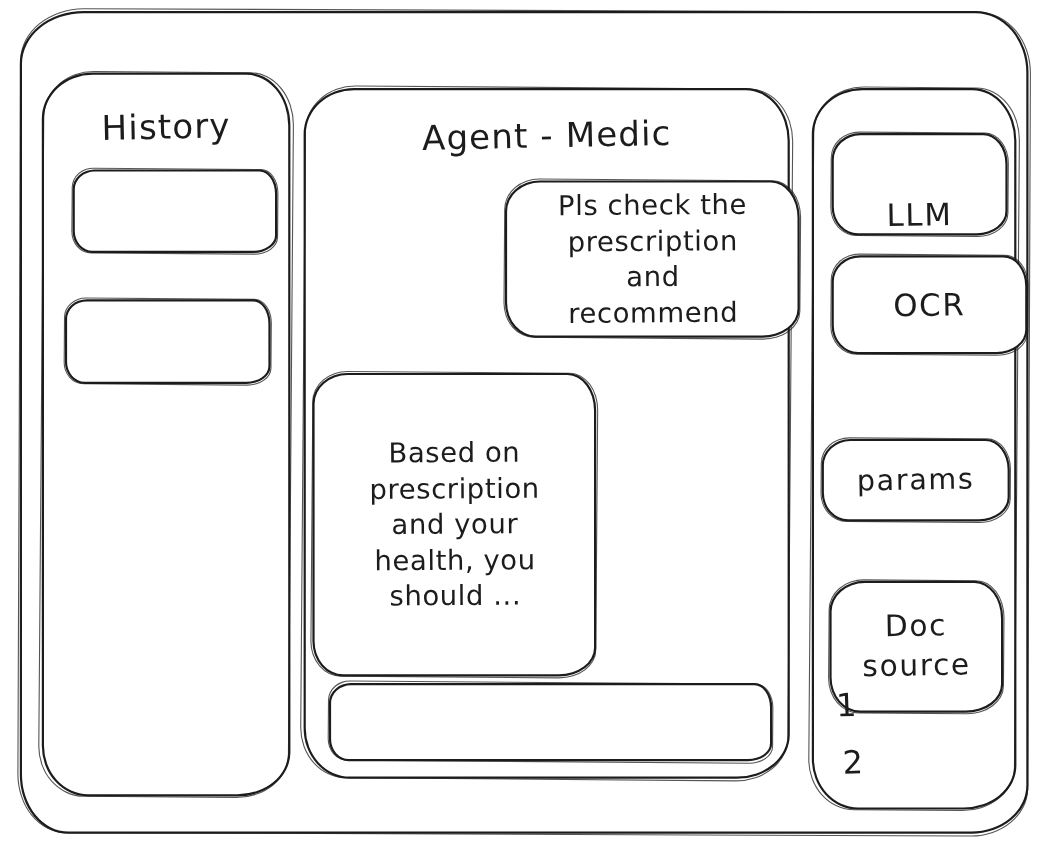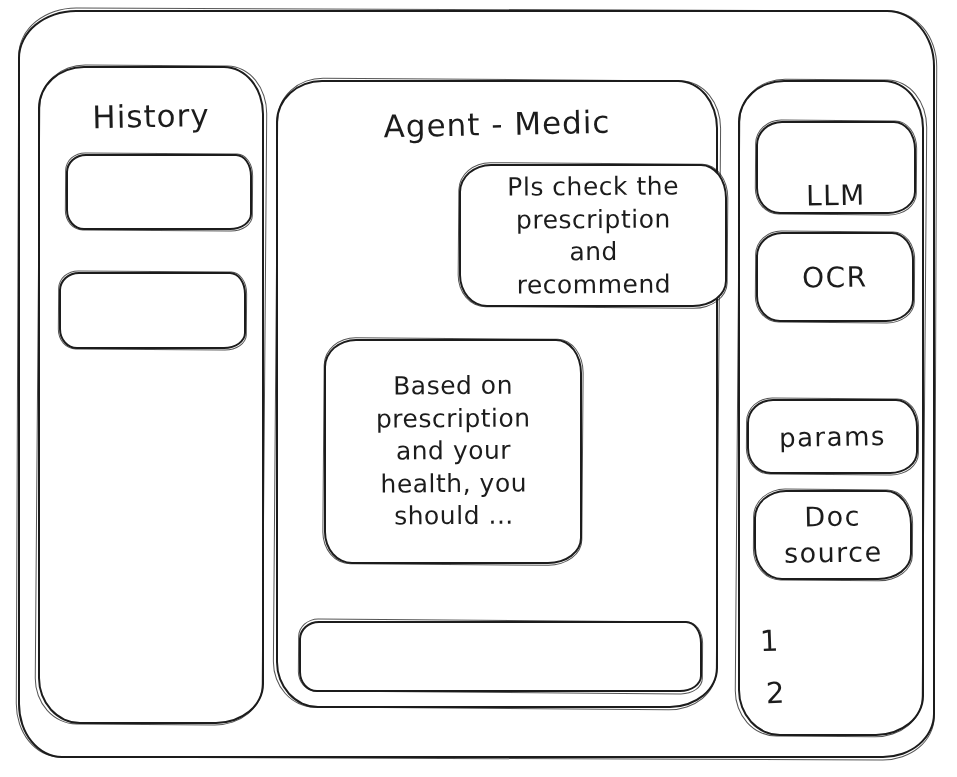--- a/index.html
+++ b/index.html
@@ -100,44 +100,44 @@
       <div class="sketch r-box clickable" style="left:19px; top:204px; width:187px; height:77px;"></div>
     </div>
 
     <div class="sketch r-panel" style="left:256px; top:68px; width:442px; height:628px;">
       <div class="title" style="top:24px;">Agent - Medic</div>
 
       <div class="sketch r-bubble center" style="left:181px; top:82px; width:268px; height:143px;">
         <span class="bubble-text" style="width:205px;">Pls check the prescription and recommend</span>
       </div>
 
-      <div class="sketch r-bubble center" style="left:6px; top:257px; width:258px; height:225px;margin-left:40px;">
+      <div class="sketch r-bubble center" style="left:6px; top:257px; width:258px; height:276px;">
         <span class="bubble-text" style="width:195px;">Based on prescription and your health, you should ...</span>
       </div>
 
       <div class="sketch r-box" style="left:21px; top:539px; width:403px; height:71px;">
         <input class="bare-input" type="text" value="" style="">
       </div>
     </div>
 
     <div class="sketch r-panel" style="left:718px; top:68px; width:186px; height:656px;">
 
       <button class="sketch r-btn center" style="left:16px; top:39px; width:160px; height:93px;align-items:flex-end;">
         <span class="btn-label">LLM</span>
       </button>
 
-      <button class="sketch r-btn center" style="left:16px; top:150px; width:158px; height:90px;">
+      <button class="sketch r-btn center" style="left:16px; top:150px; width:178px; height:90px;">
         <span class="btn-label">OCR</span>
       </button>
 
       <button class="sketch r-btn center" style="left:7px; top:317px; width:171px; height:75px;">
         <span class="btn-label" style="font-size:26px;">params</span>
       </button>
 
-      <button class="sketch r-bubble center" style="left:14px; top:408px; width:158px; height:90px;">
+      <button class="sketch r-bubble center" style="left:14px; top:446px; width:158px; height:120px;">
         <span class="btn-label" style="font-size:27px; width:110px; line-height:1.35;">Doc source</span>
       </button>
 
       <div class="doc-num" style="left:20px; top:542px;">1</div>
       <div class="doc-num" style="left:26px; top:594px;">2</div>
     </div>
 
   </div>
 </div>
 

